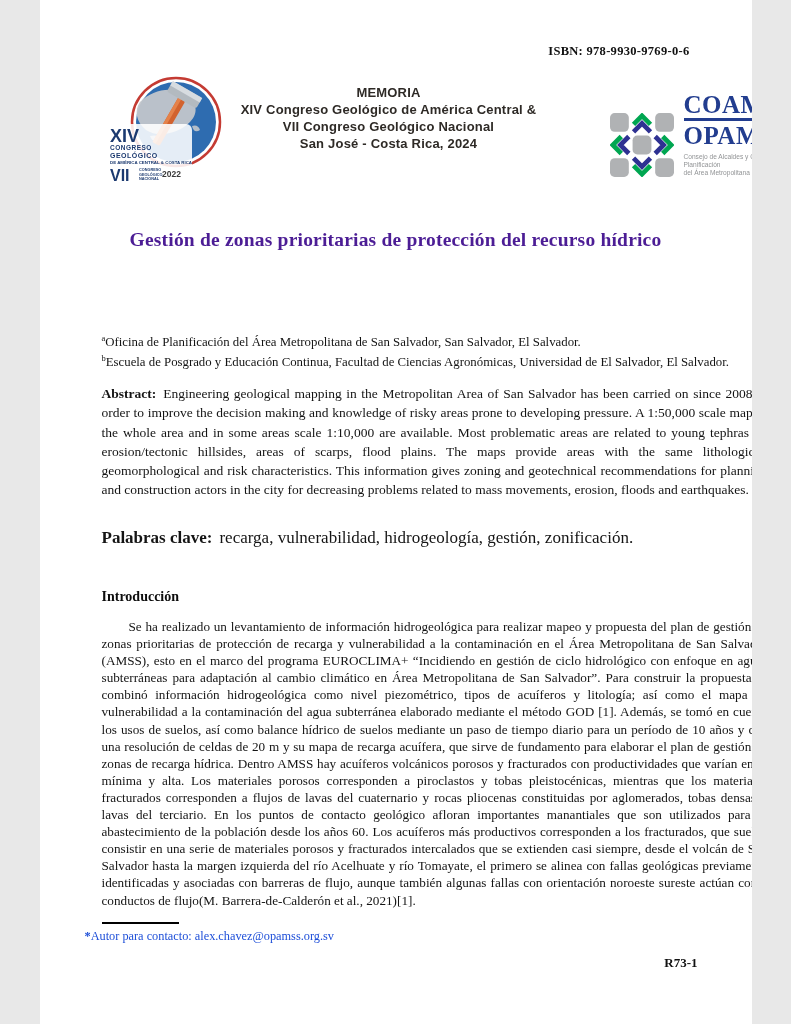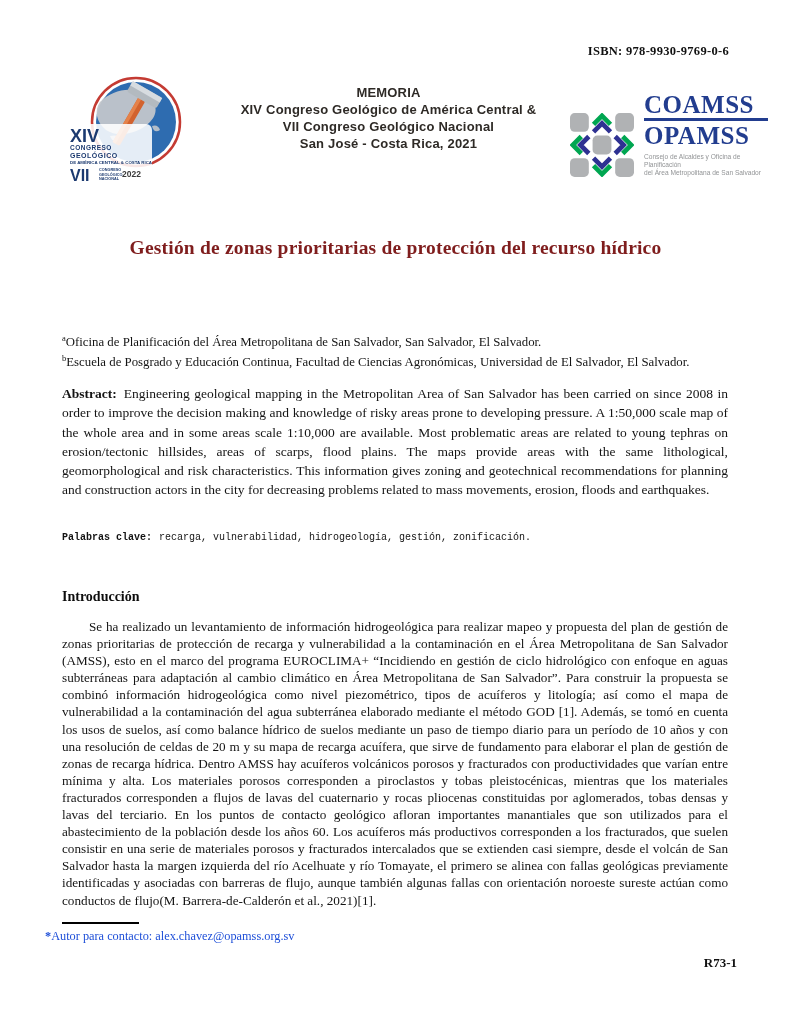--- a/index.html
+++ b/index.html
@@ -1,17 +1,17 @@
 <!DOCTYPE html>
 <html><head>
 <meta charset="utf-8">
 <style>
   html,body{margin:0;padding:0;background:#e8e8e8;}
   .page{
-    position:relative;width:791px;height:1024px;background:#ffffff;
+    position:relative;width:712px;height:1024px;background:#ffffff;
     font-family:"Liberation Serif", serif;color:#1b1b1b;overflow:hidden;
     margin:0 auto;
   }
   
   .isbn{
     position:absolute;top:44px;right:62px;
     font-size:12.5px;font-weight:bold;letter-spacing:.3px;color:#111;
   }
   .conf-block{
     position:absolute;top:84px;left:0;right:14px;text-align:center;
@@ -28,42 +28,42 @@
     font-family:"Liberation Serif", serif;font-weight:bold;
     font-size:25px;line-height:25px;color:#223d8f;letter-spacing:.5px;
   }
   .coamss-rule{height:3px;background:#223d8f;margin:1px 0 2px 0;}
   .coamss-tagline{
     margin-top:5px;font-family:"Liberation Sans", sans-serif;
     font-size:6.6px;line-height:8px;color:#929496;
   }
   
   .title{
-    position:absolute;top:229px;left:0;right:0;margin:8px;text-align:center;
-    font-size:19.5px;font-weight:bold;color:#7f1d1d;letter-spacing:.2px;
+    position:absolute;top:229px;left:0;right:0;margin:0;text-align:center;
+    font-size:19.5px;font-weight:bold;color:#4c1d95;letter-spacing:.2px;
   }
   .authors{
     position:absolute;top:280px;left:0;right:0;text-align:center;
     font-size:15.5px;color:#141414;
   }
   .authors sup{font-size:9.5px;}
   .affiliations{
     position:absolute;top:331px;left:62px;width:670px;
     font-size:12.8px;line-height:15.5px;color:#141414;
   }
   .affiliations sup{font-size:8.5px;}
   
   .abstract{
     position:absolute;top:384px;left:62px;width:666px;margin:0;
     font-size:13.5px;line-height:19.3px;text-align:justify;color:#141414;
   }
   .lbl{font-weight:bold;margin-right:7px;}
   .keywords{
     position:absolute;top:527px;left:62px;width:666px;
-    font-size:10px;line-height:22px;color:#141414;font-family:Liberation Mono, monospace;
+    font-size:17px;line-height:22px;color:#141414;
   }
   .section-heading{
     position:absolute;top:589px;left:62px;margin:0;
     font-size:14px;font-weight:bold;color:#0d0d0d;
   }
   .intro{
     position:absolute;top:618px;left:62px;width:666px;margin:0;
     font-size:13.2px;line-height:17.1px;text-align:justify;color:#141414;
     text-indent:27px;
   }
@@ -110,21 +110,21 @@
       <text x="39" y="101.5" font-size="3.8">GEOLÓGICO</text>
       <text x="39" y="106" font-size="3.8">NACIONAL</text>
       <text x="62" y="103" font-size="8.5" fill="#3a3a3a">2022</text>
     </g>
   </svg>
 
   <div class="conf-block">
     <div class="conf-line">MEMORIA</div>
     <div class="conf-line">XIV Congreso Geológico de América Central &amp;</div>
     <div class="conf-line">VII Congreso Geológico Nacional</div>
-    <div class="conf-line">San José - Costa Rica, 2021</div>
+    <div class="conf-line">San José - Costa Rica, 2024</div>
   </div>
 
   <div class="coamss">
     <svg class="coamss-grid" width="64" height="64" viewBox="0 0 68 68" aria-hidden="true">
       <g fill="#b0b2b4">
         <rect x="0" y="0" width="20" height="20" rx="5"></rect>
         <rect x="48" y="0" width="20" height="20" rx="5"></rect>
         <rect x="24" y="24" width="20" height="20" rx="5"></rect>
         <rect x="0" y="48" width="20" height="20" rx="5"></rect>
         <rect x="48" y="48" width="20" height="20" rx="5"></rect>

